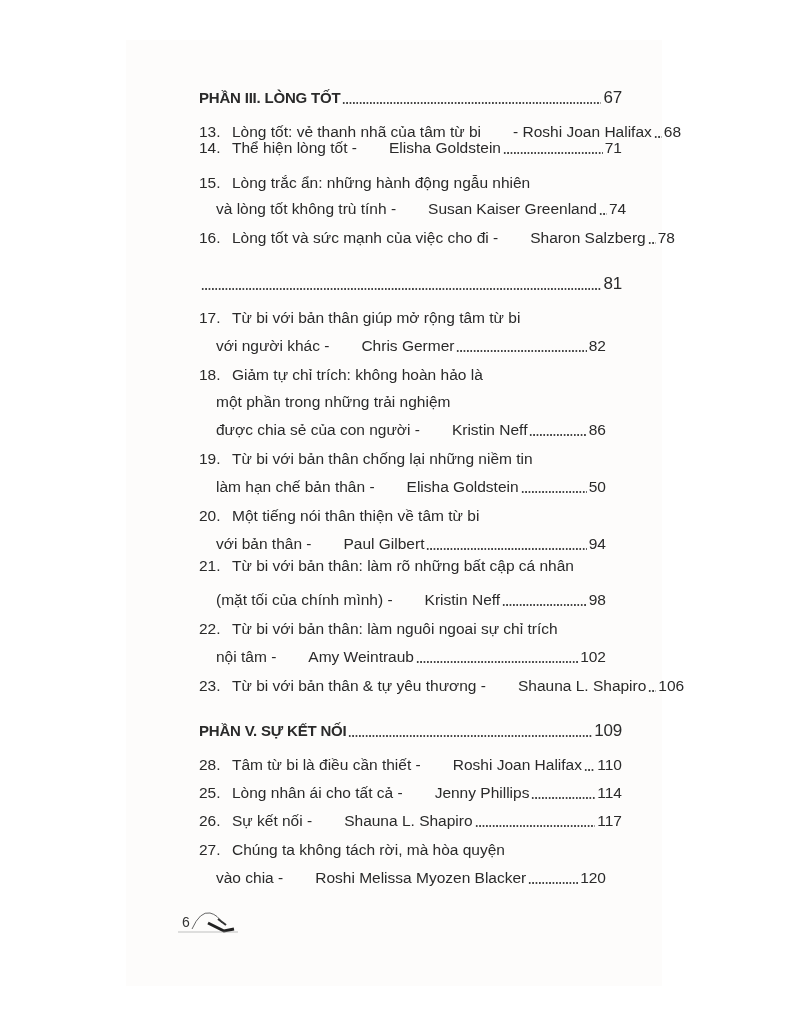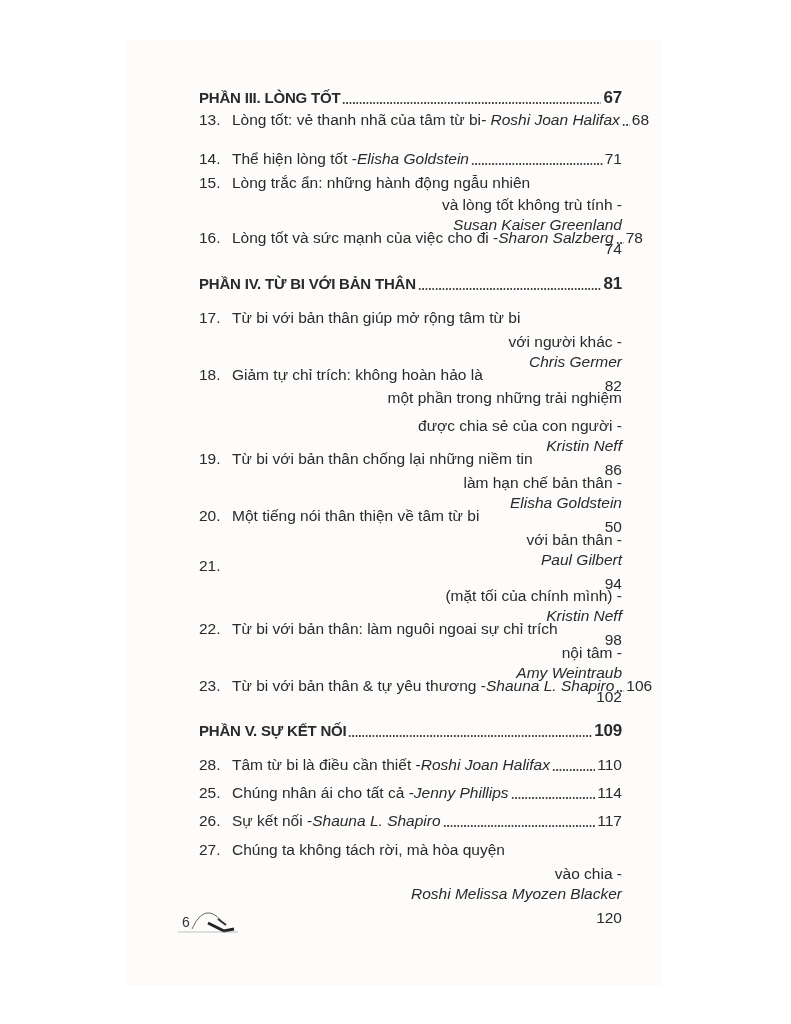--- a/index.html
+++ b/index.html
@@ -9,60 +9,60 @@
   }
   .paper {
     position: absolute; left: 126px; top: 40px; width: 536px; height: 946px;
     background: #fdfcfb;
   }
   .toc { position: absolute; left: 0; top: 0; width: 791px; height: 1024px; }
   .line {
     position: absolute; left: 199px; width: 423px; height: 24px;
     display: flex; align-items: flex-end; font-size: 15.5px; line-height: 20px; white-space: nowrap;
   }
-  .line.cont { left: 232px; width: 390px; flex-direction: column; }
+  .line.cont { left: 216px; width: 390px; }
   .line .num { display: inline-block; width: 33px; flex: none; }
   .line .title { flex: none; }
-  .line .author { font-style: italic; flex: none; }
+  .line .author { flex: none; margin-left: 32px; }
   .line .leader {
     flex: 1 1 auto; margin: 0 2px 4px 2px; height: 2px;
     background-image: radial-gradient(circle, #444 0.7px, transparent 0.9px);
     background-size: 3.4px 2px; background-repeat: repeat-x; background-position: left bottom;
     min-width: 8px;
   }
   .line .page { flex: none; text-align: right; }
   .line.section { font-weight: bold; font-size: 15px; letter-spacing: -0.2px; }
-  .line.section .page { font-size: 17px; font-weight: bold; }
+  .line.section .page { font-size: 17px; font-weight: normal; }
   .pageno {
     position: absolute; left: 182px; top: 914px; font-size: 14px; color: #333;
   }
   .ornament { position: absolute; left: 178px; top: 905px; width: 80px; height: 30px; }
 </style>
 </head>
 <body>
 
 <div class="paper"></div>
 
 <div class="toc">
 
   <div class="line section" style="top:84px">
     <span class="title">PHẦN III. LÒNG TỐT</span>
     <span class="leader"></span>
     <span class="page">67</span>
   </div>
 
-  <div class="line" style="top:106px">
+  <div class="line" style="top:118px">
     <span class="num">13.</span>
     <span class="title">Lòng tốt: vẻ thanh nhã của tâm từ bi </span>
     <span class="author">- Roshi Joan Halifax</span>
     <span class="leader"></span>
     <span class="page">68</span>
   </div>
 
-  <div class="line" style="top:145px">
+  <div class="line" style="top:134px">
     <span class="num">14.</span>
     <span class="title">Thể hiện lòng tốt - </span>
     <span class="author">Elisha Goldstein</span>
     <span class="leader"></span>
     <span class="page">71</span>
   </div>
 
   <div class="line" style="top:169px">
     <span class="num">15.</span>
     <span class="title">Lòng trắc ẩn: những hành động ngẫu nhiên</span>
@@ -76,21 +76,20 @@
 
   <div class="line" style="top:224px">
     <span class="num">16.</span>
     <span class="title">Lòng tốt và sức mạnh của việc cho đi - </span>
     <span class="author">Sharon Salzberg</span>
     <span class="leader"></span>
     <span class="page">78</span>
   </div>
 
   <div class="line section" style="top:270px">
-    <span class="title">PHẦN IV. TỪ BI VỚI BẢN THÂN</span>
     <span class="leader"></span>
     <span class="page">81</span>
   </div>
 
   <div class="line" style="top:304px">
     <span class="num">17.</span>
     <span class="title">Từ bi với bản thân giúp mở rộng tâm từ bi</span>
   </div>
   <div class="line cont" style="top:332px">
     <span class="title">với người khác - </span>
@@ -130,20 +129,21 @@
   </div>
   <div class="line cont" style="top:530px">
     <span class="title">với bản thân - </span>
     <span class="author">Paul Gilbert</span>
     <span class="leader"></span>
     <span class="page">94</span>
   </div>
 
   <div class="line" style="top:552px">
     <span class="num">21.</span>
+    <span class="title">Từ bi với bản thân: làm rõ những bất cập cá nhân</span>
   </div>
   <div class="line cont" style="top:586px">
     <span class="title">(mặt tối của chính mình) -</span>
     <span class="author">Kristin Neff</span>
     <span class="leader"></span>
     <span class="page">98</span>
   </div>
 
   <div class="line" style="top:615px">
     <span class="num">22.</span>
@@ -173,21 +173,21 @@
   <div class="line" style="top:751px">
     <span class="num">28.</span>
     <span class="title">Tâm từ bi là điều cần thiết - </span>
     <span class="author">Roshi Joan Halifax</span>
     <span class="leader"></span>
     <span class="page">110</span>
   </div>
 
   <div class="line" style="top:779px">
     <span class="num">25.</span>
-    <span class="title">Chúng nhân ái cho tất cả - </span>
+    <span class="title">Lòng nhân ái cho tất cả - </span>
     <span class="author">Jenny Phillips</span>
     <span class="leader"></span>
     <span class="page">114</span>
   </div>
 
   <div class="line" style="top:807px">
     <span class="num">26.</span>
     <span class="title">Sự kết nối - </span>
     <span class="author">Shauna L. Shapiro</span>
     <span class="leader"></span>

